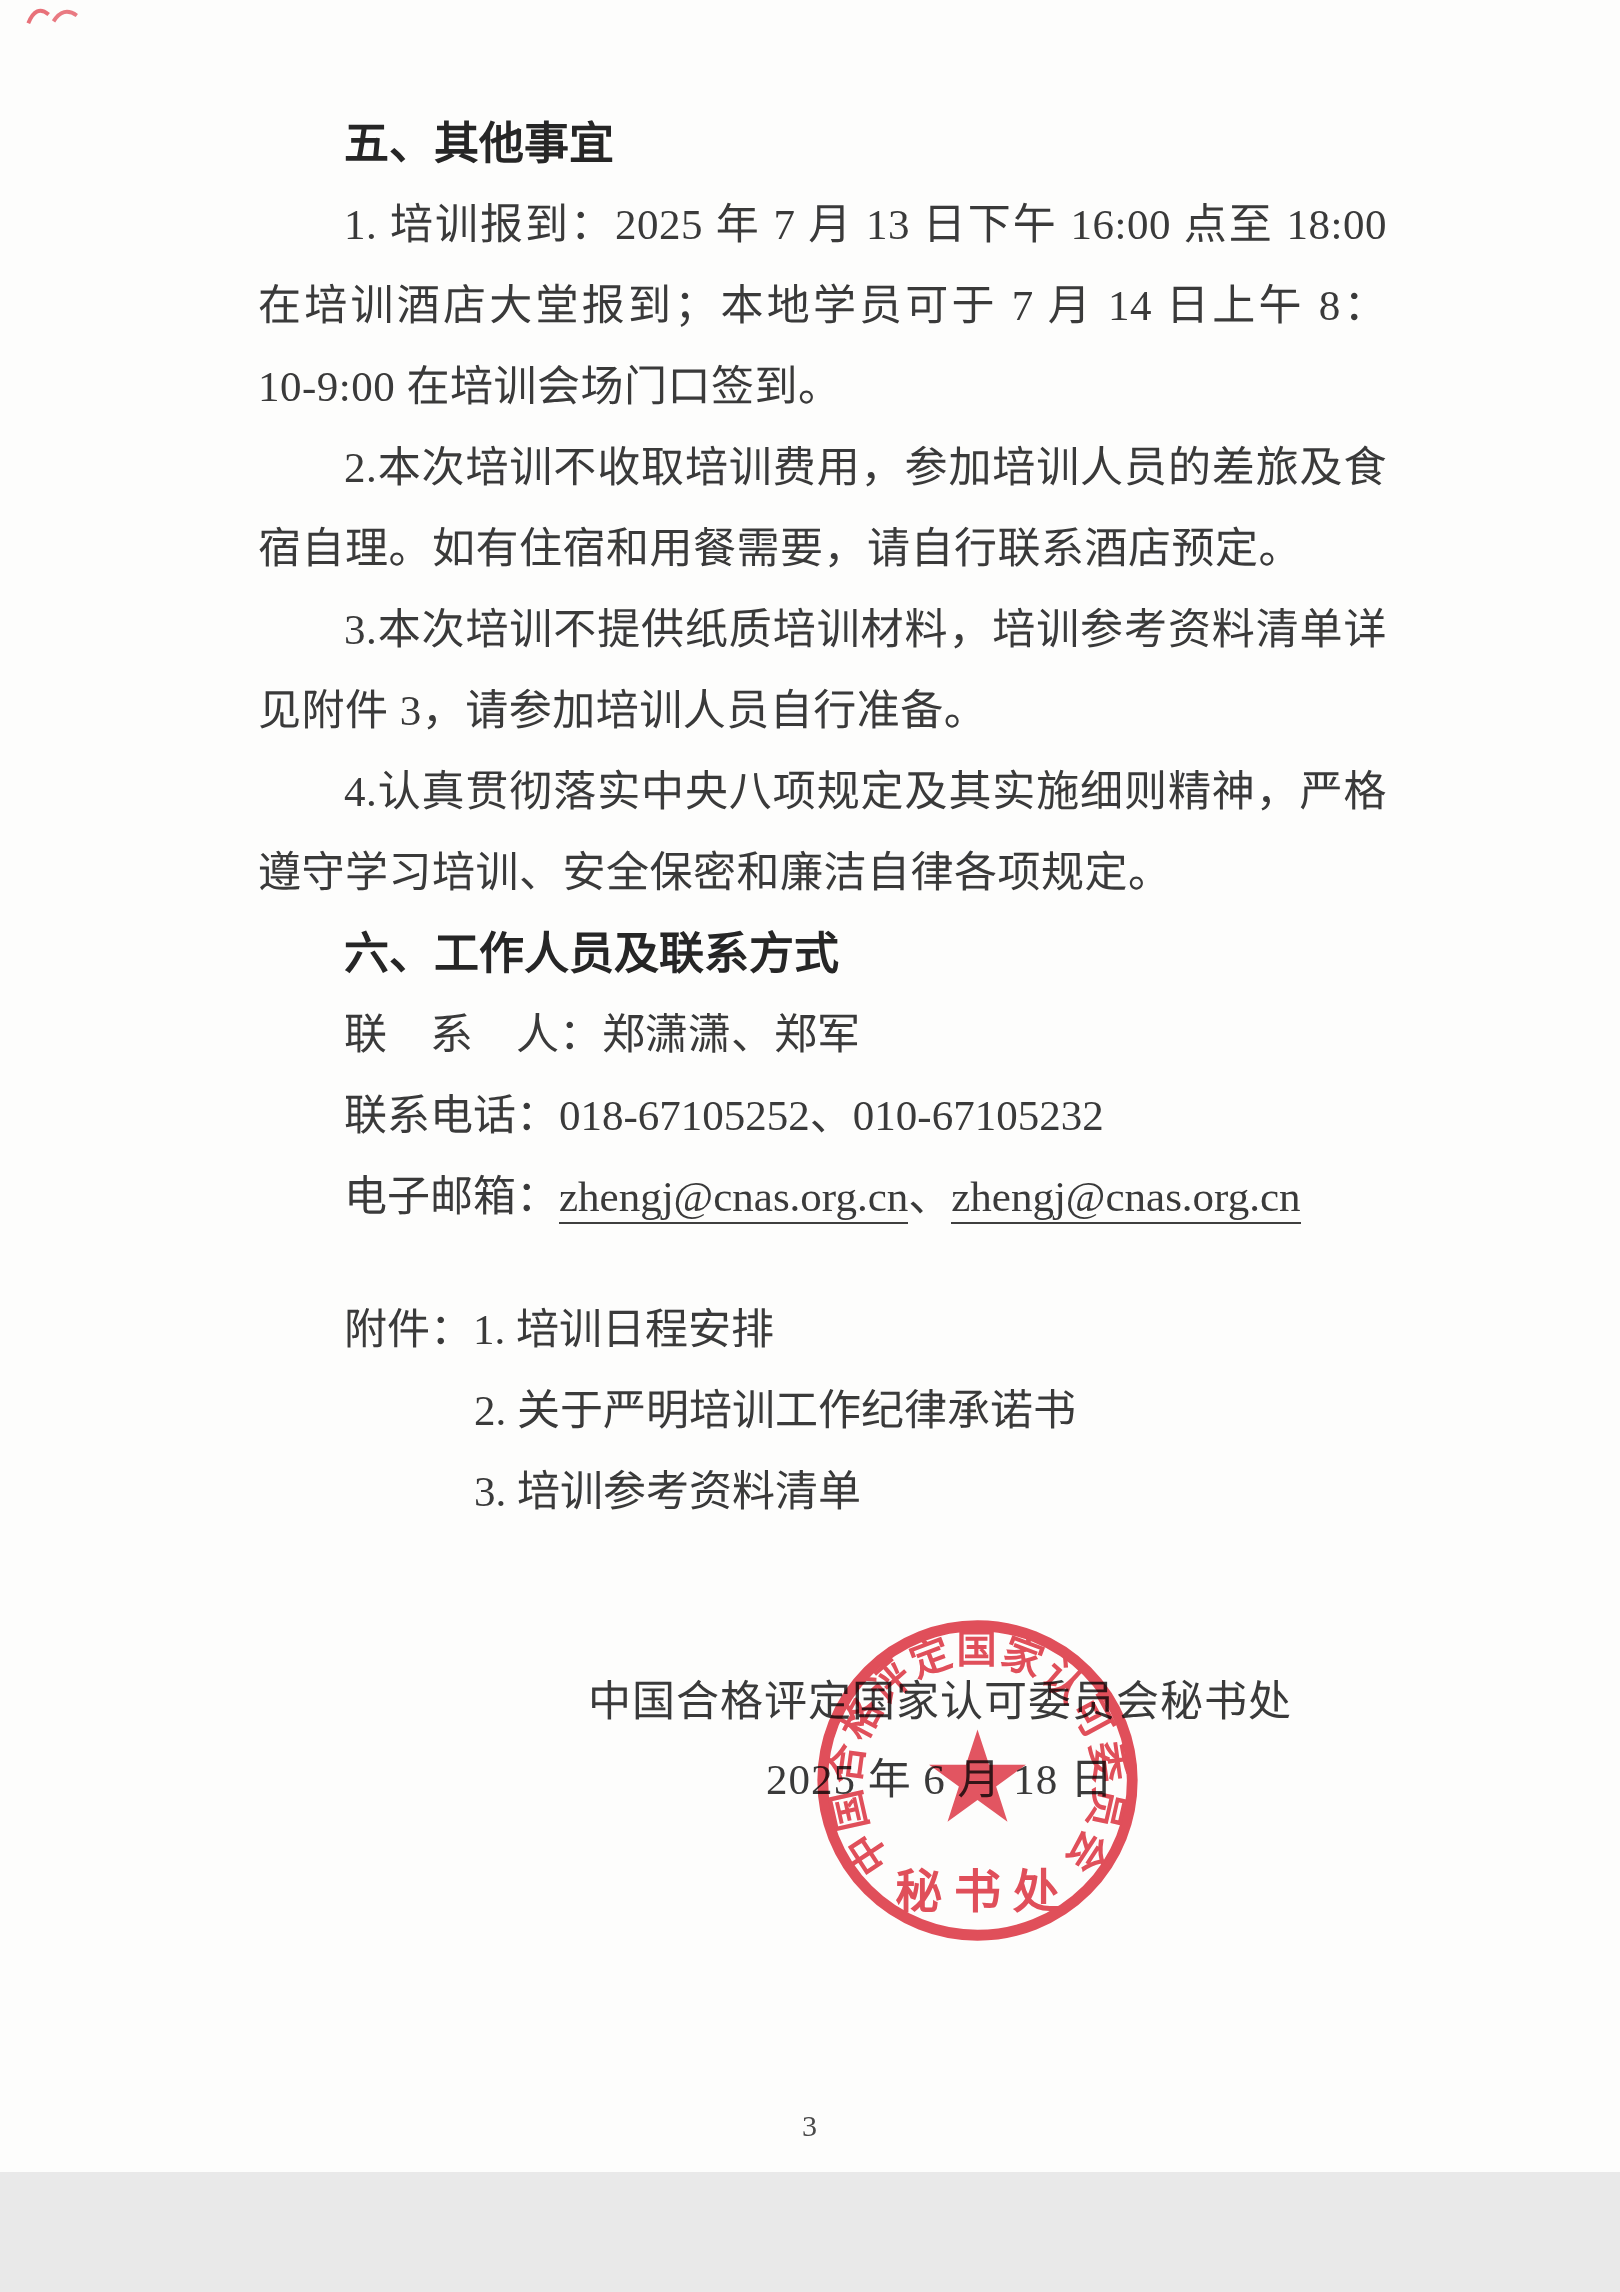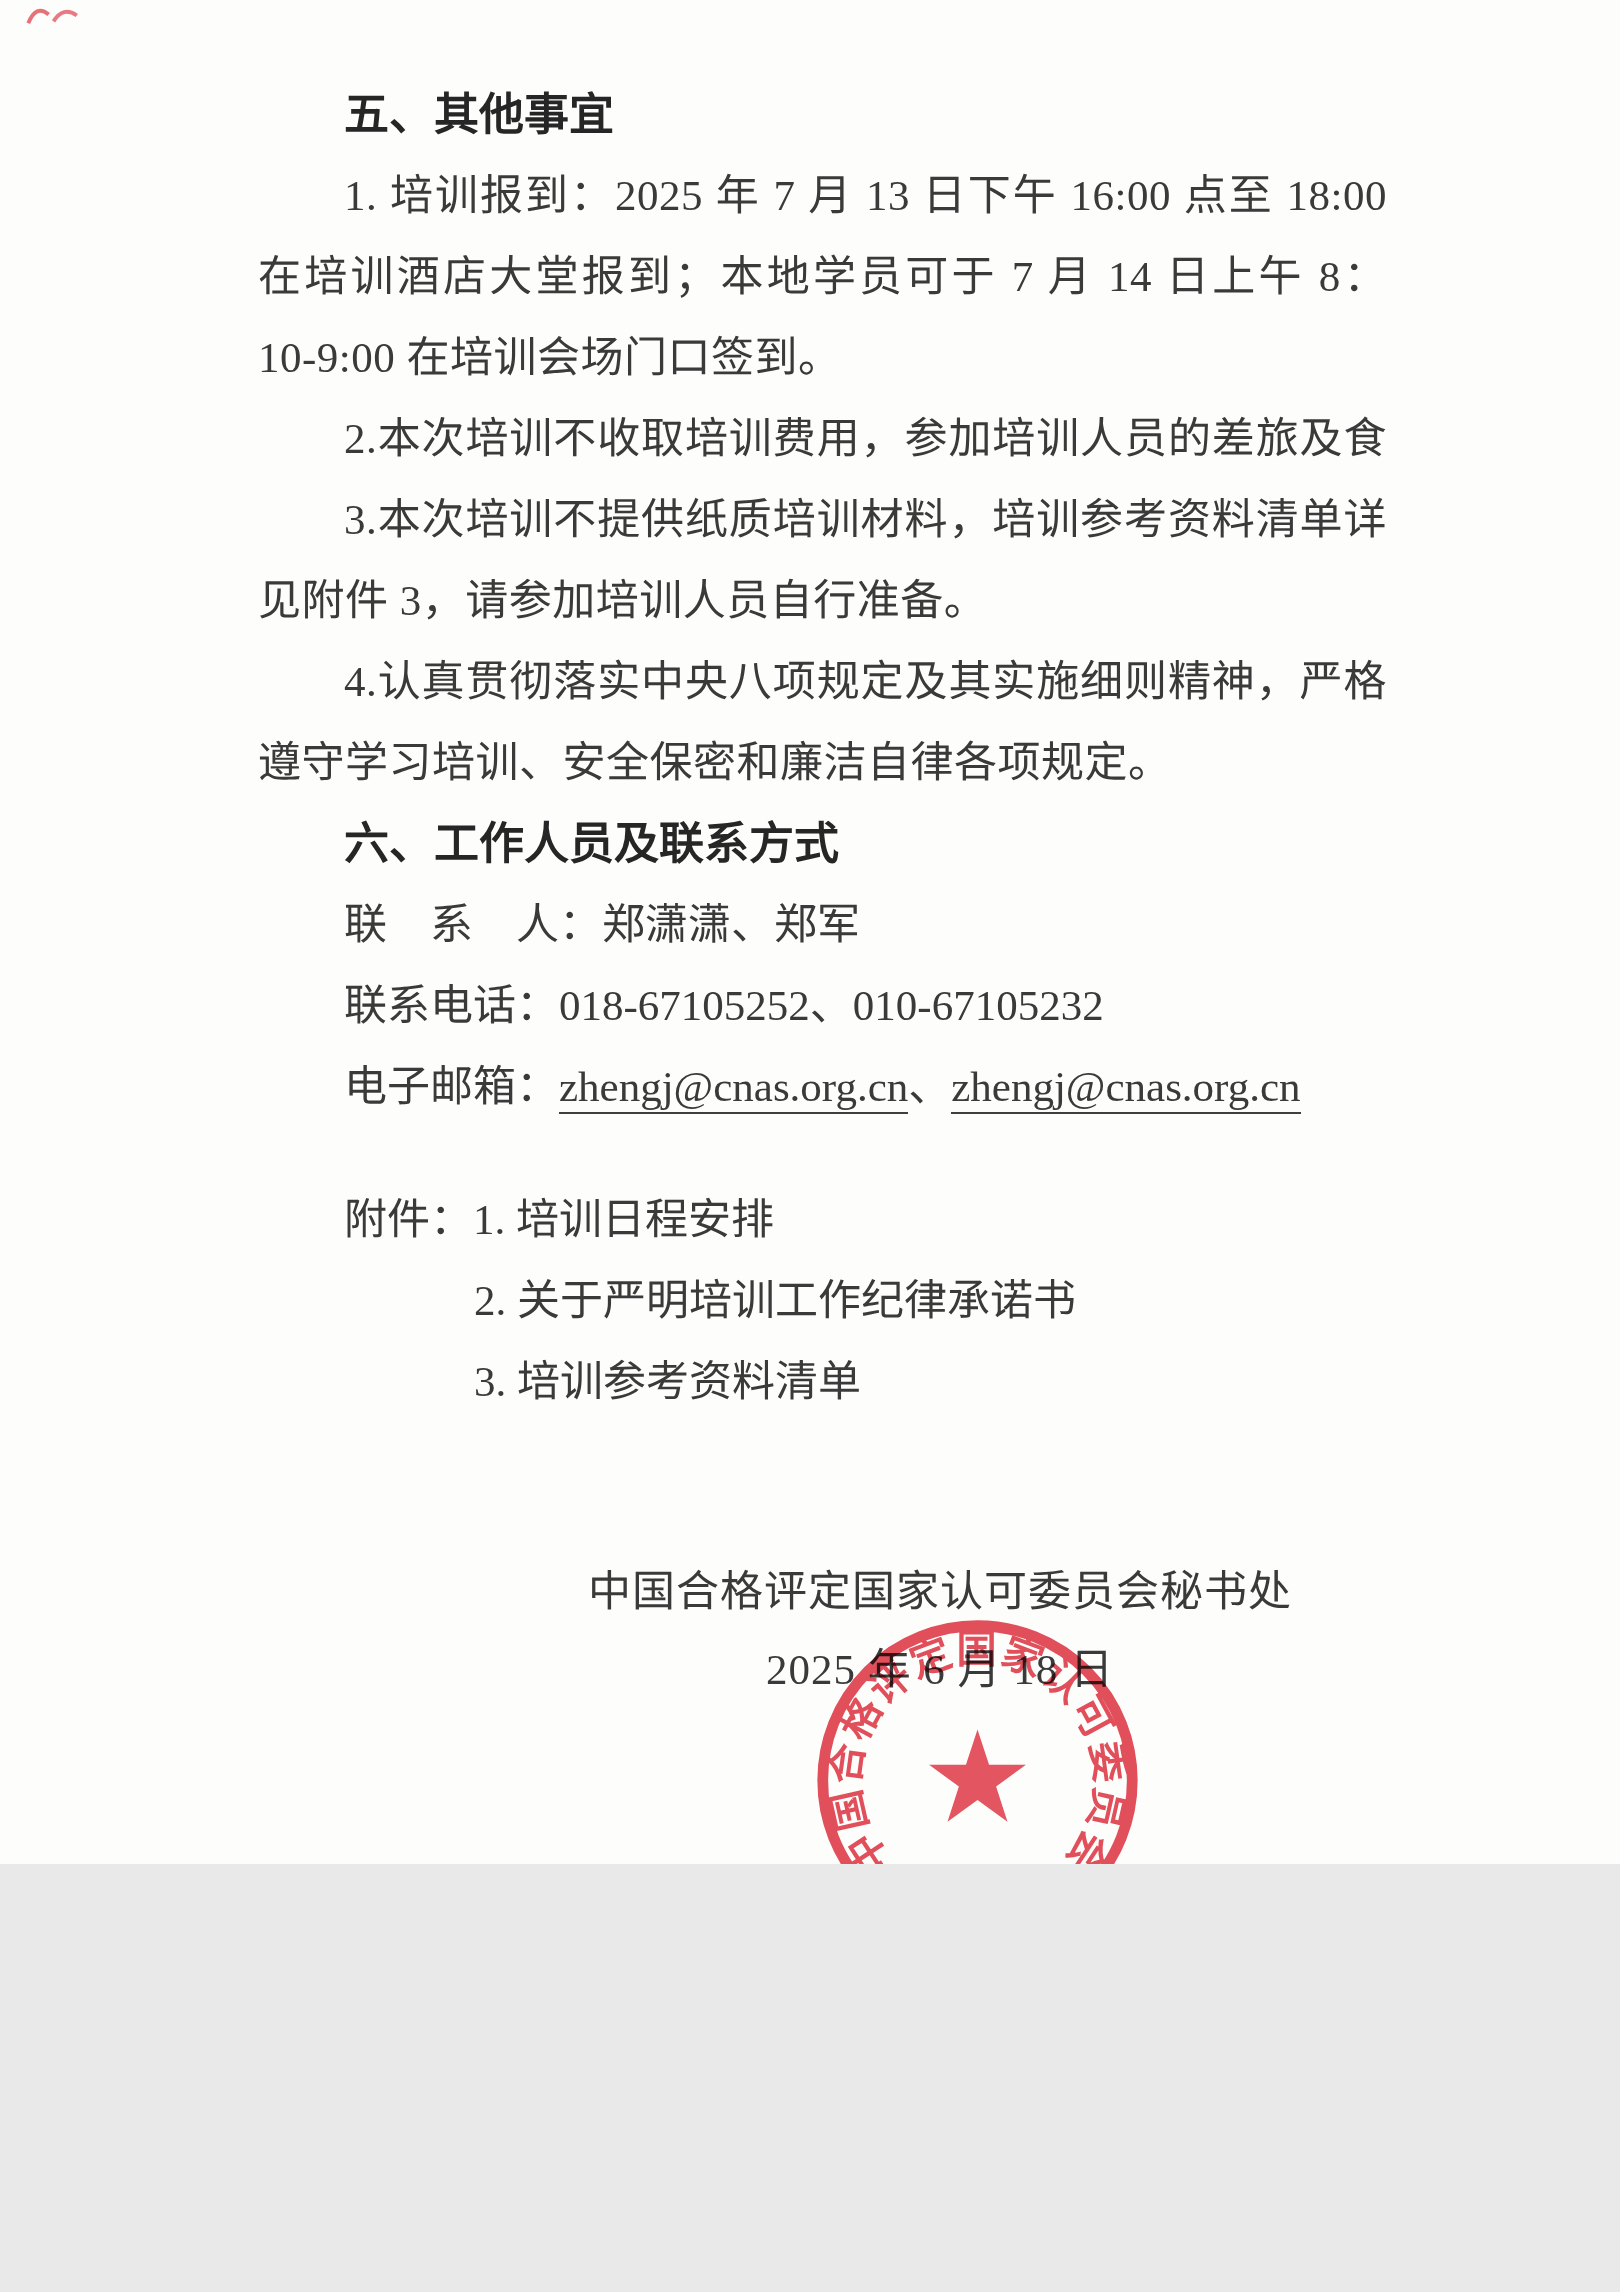--- a/index.html
+++ b/index.html
@@ -1,26 +1,26 @@
 <!DOCTYPE html>
 <html lang="zh-CN"><head>
 <meta charset="utf-8">
 <style>
   html,body{margin:0;padding:0;background:#e9e9e9;}
   .page{
     position:relative;
-    width:1620px;height:1864px;
+    width:1620px;height:2172px;
     margin:0 auto;
     background:#fdfdfc;
     overflow:hidden;
     color:#3a3a3a;
     font-family:"Liberation Serif","DejaVu Serif",serif;
     font-size:43px;
     box-sizing:border-box;
-    padding:74px 233px 0 258px;
+    padding:103px 233px 0 258px;
   }
   .line{
     display:block;
     line-height:81px;
     white-space:nowrap;
     letter-spacing:0.5px;
   }
   .fill{ text-align:justify; text-align-last:justify; }
   .indent{ padding-left:86px; }
   .heading{
@@ -79,20 +79,21 @@
   <div class="heading">五、其他事宜</div>
 
   <div>
     <span class="line fill indent">1. 培训报到：2025 年 7 月 13 日下午 16:00 点至 18:00</span>
     <span class="line fill">在培训酒店大堂报到；本地学员可于 7 月 14 日上午 8：</span>
     <span class="line">10-9:00 在培训会场门口签到。</span>
   </div>
 
   <div>
     <span class="line fill indent">2.本次培训不收取培训费用，参加培训人员的差旅及食</span>
+    <span class="line">宿自理。如有住宿和用餐需要，请自行联系酒店预定。</span>
   </div>
 
   <div>
     <span class="line fill indent">3.本次培训不提供纸质培训材料，培训参考资料清单详</span>
     <span class="line">见附件 3，请参加培训人员自行准备。</span>
   </div>
 
   <div>
     <span class="line fill indent">4.认真贯彻落实中央八项规定及其实施细则精神，严格</span>
     <span class="line">遵守学习培训、安全保密和廉洁自律各项规定。</span>

